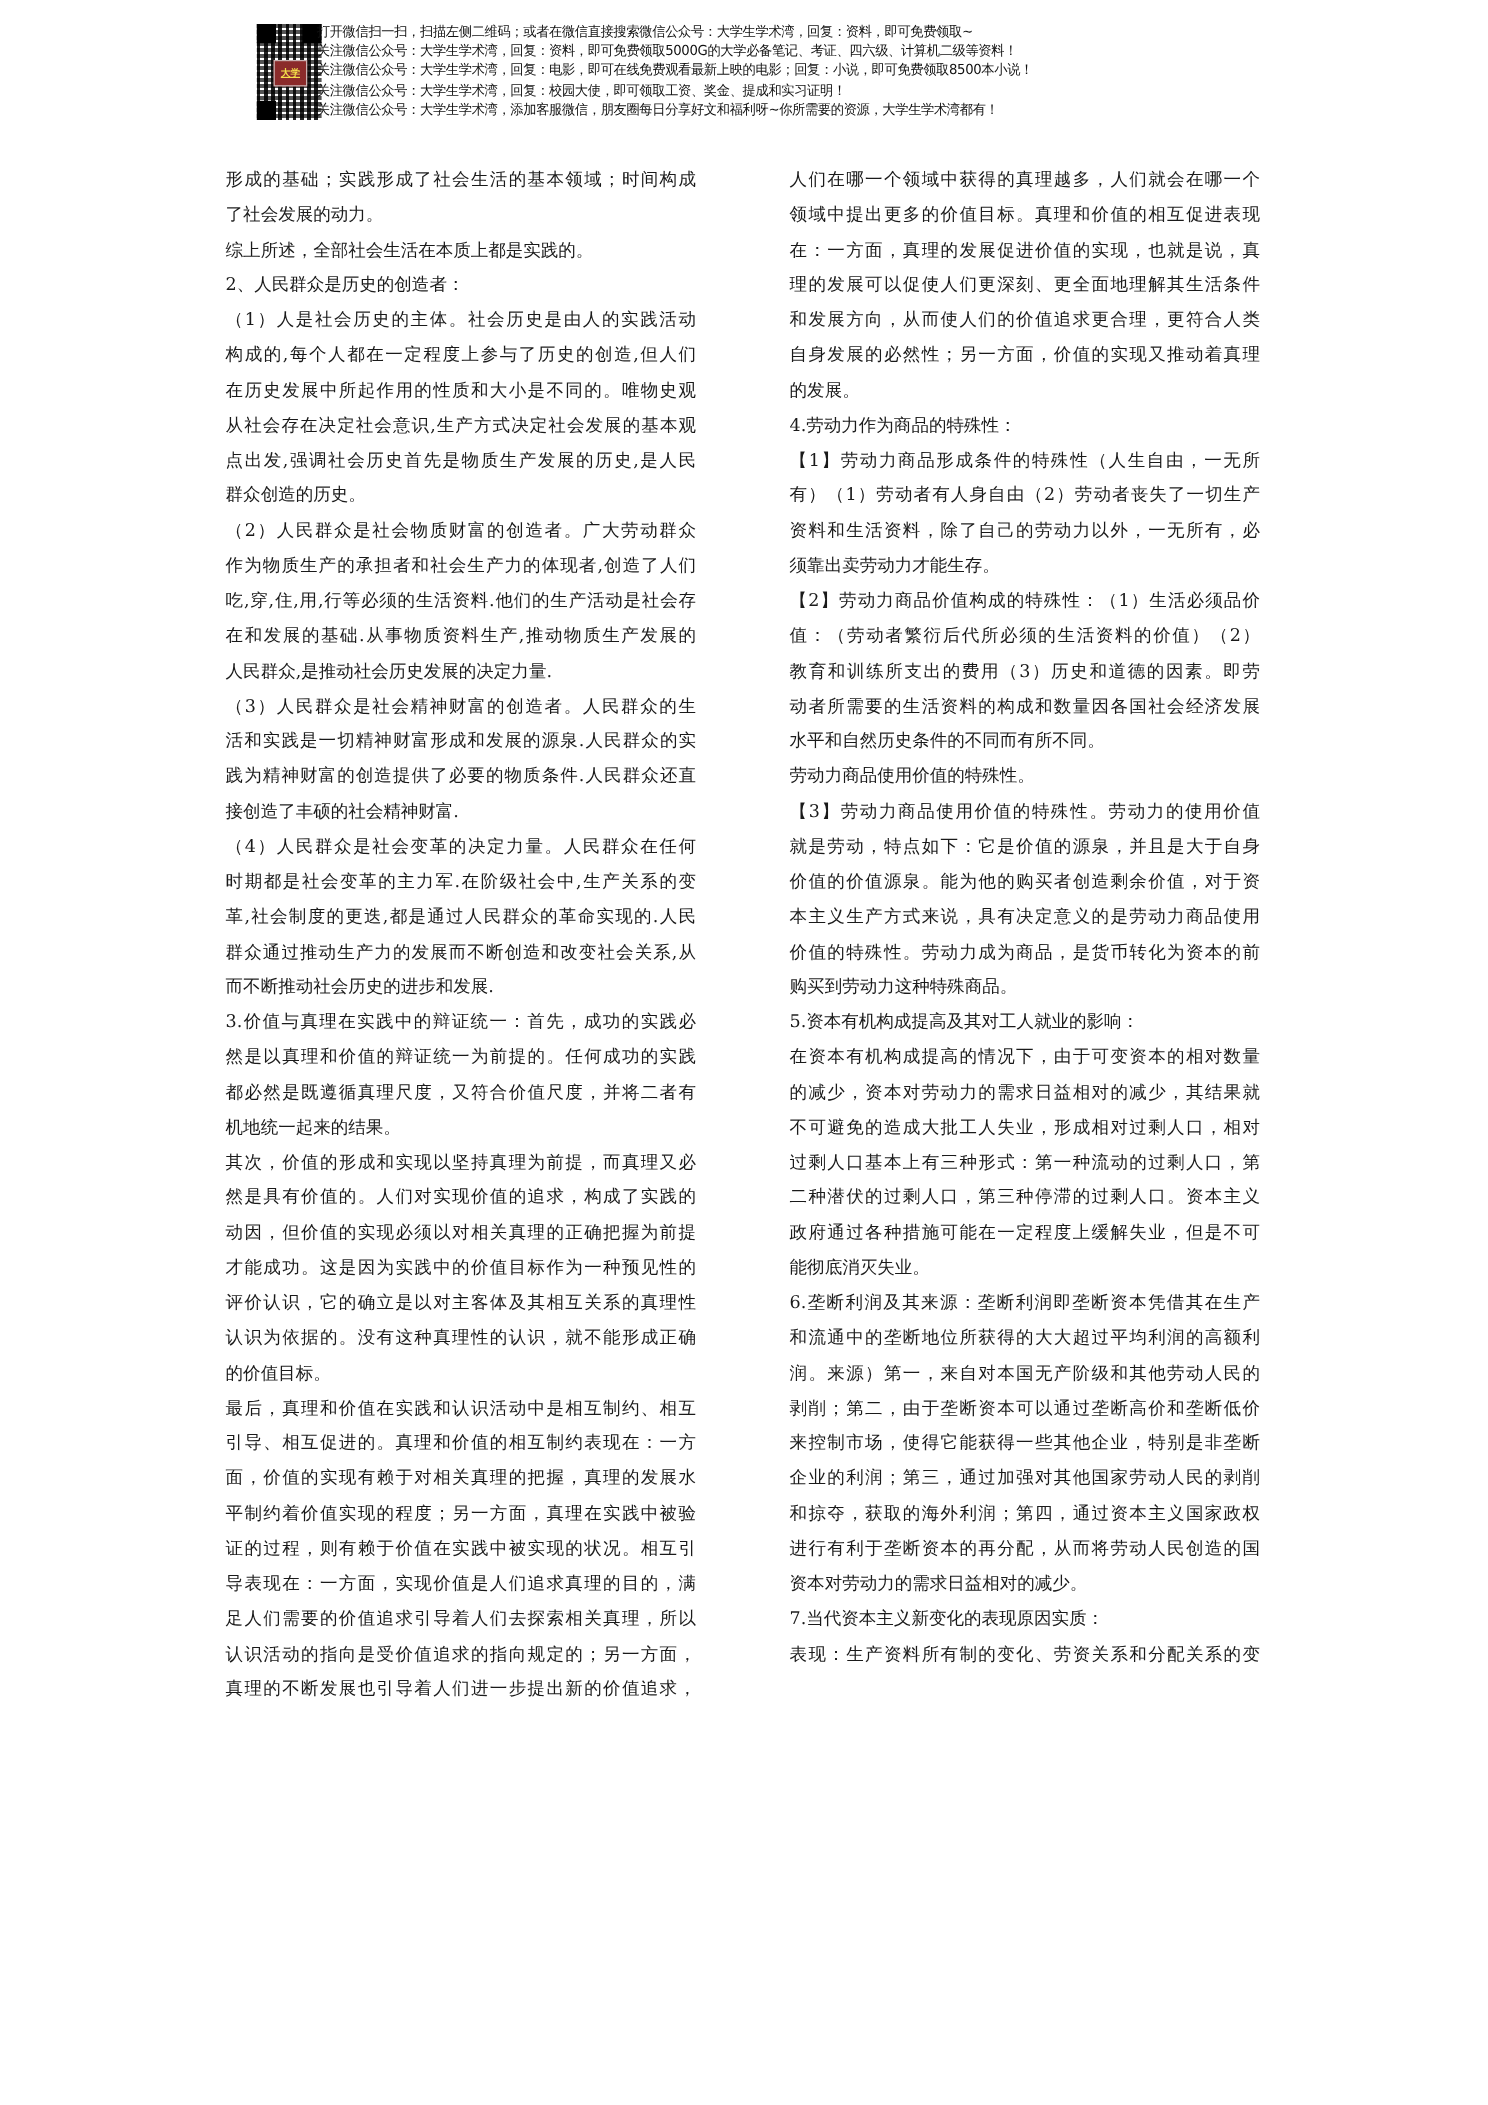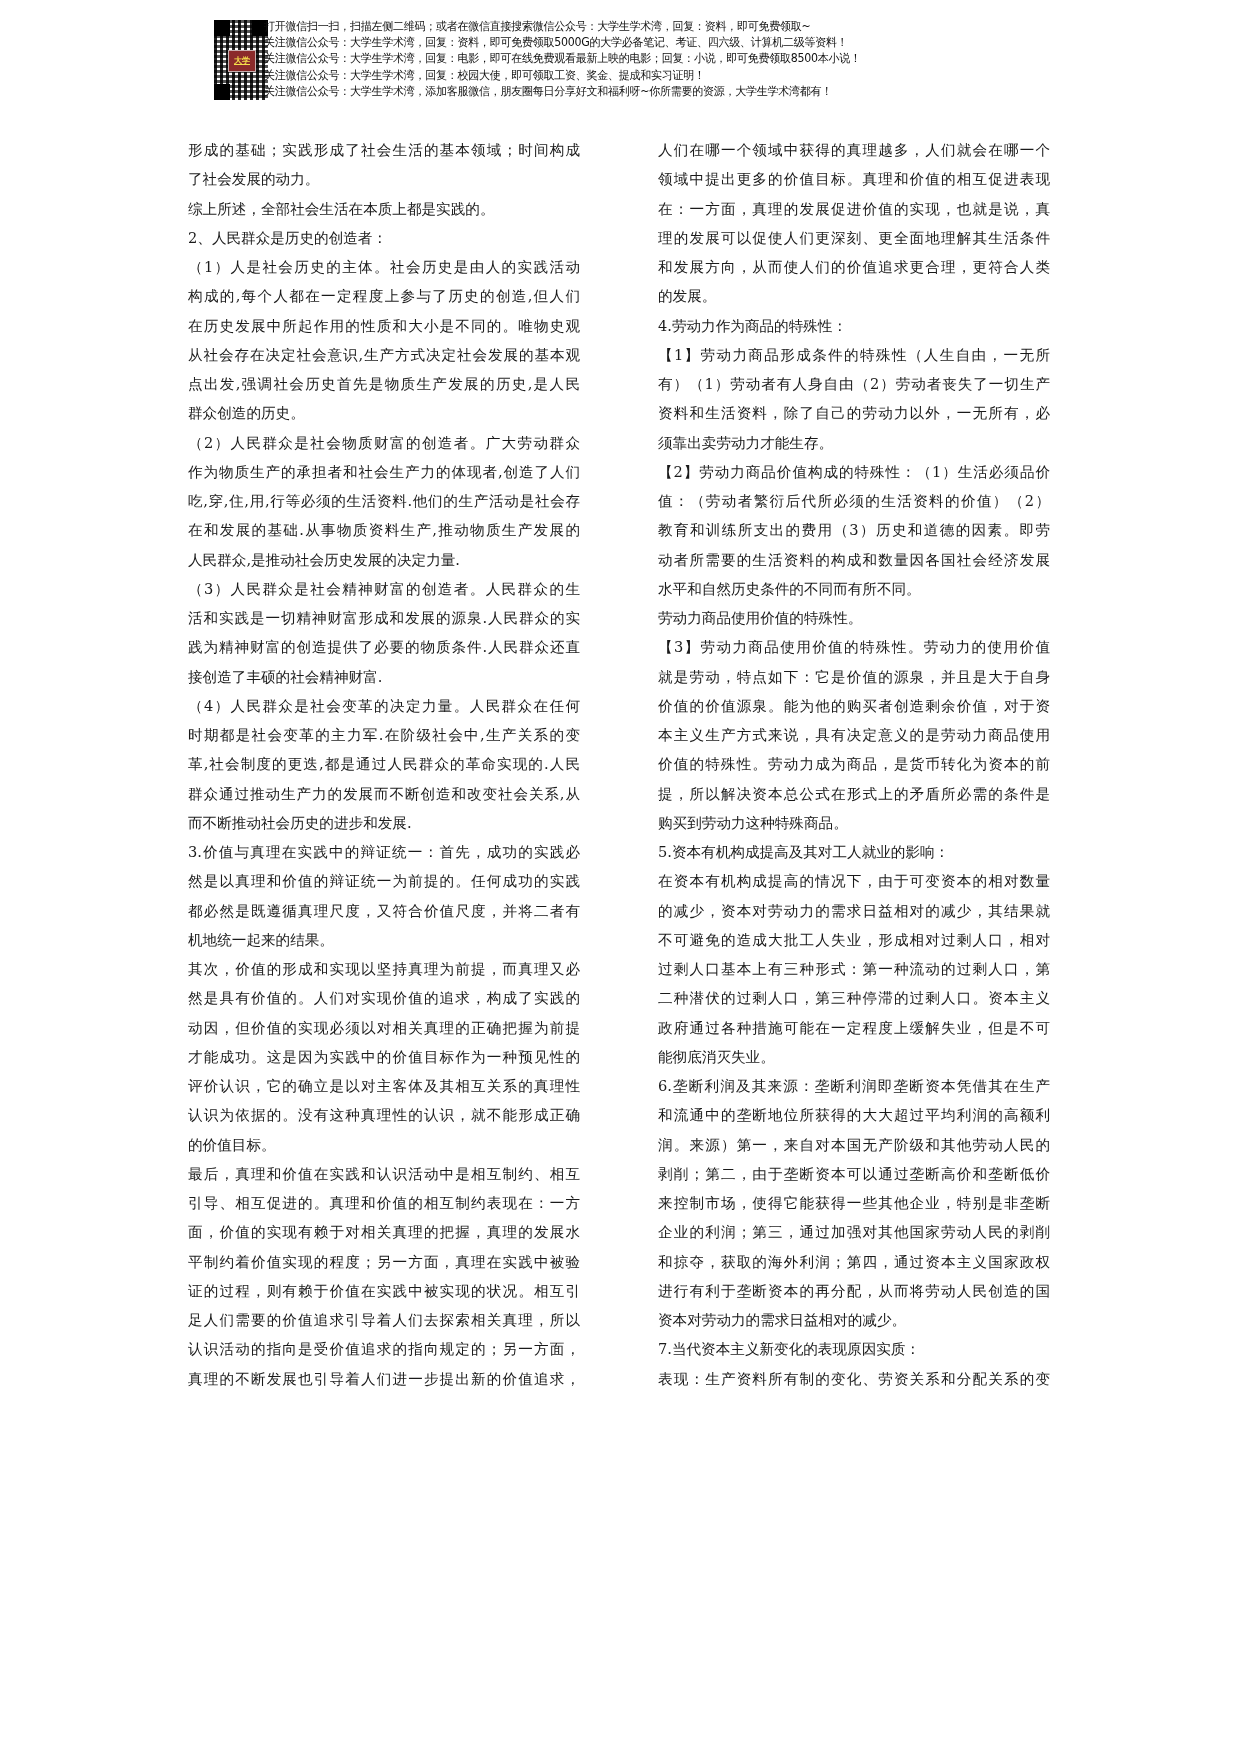--- a/index.html
+++ b/index.html
@@ -89,48 +89,49 @@
     <div class="line"><span>动因，但价值的实现必须以对相关真理的正确把握为前提</span></div>
     <div class="line"><span>才能成功。这是因为实践中的价值目标作为一种预见性的</span></div>
     <div class="line"><span>评价认识，它的确立是以对主客体及其相互关系的真理性</span></div>
     <div class="line"><span>认识为依据的。没有这种真理性的认识，就不能形成正确</span></div>
     <div class="line last"><span>的价值目标。</span></div>
     <div class="line"><span>最后，真理和价值在实践和认识活动中是相互制约、相互</span></div>
     <div class="line"><span>引导、相互促进的。真理和价值的相互制约表现在：一方</span></div>
     <div class="line"><span>面，价值的实现有赖于对相关真理的把握，真理的发展水</span></div>
     <div class="line"><span>平制约着价值实现的程度；另一方面，真理在实践中被验</span></div>
     <div class="line"><span>证的过程，则有赖于价值在实践中被实现的状况。相互引</span></div>
+    <div class="line"><span>导表现在：一方面，实现价值是人们追求真理的目的，满</span></div>
     <div class="line"><span>足人们需要的价值追求引导着人们去探索相关真理，所以</span></div>
     <div class="line"><span>认识活动的指向是受价值追求的指向规定的；另一方面，</span></div>
     <div class="line"><span>真理的不断发展也引导着人们进一步提出新的价值追求，</span></div>
   </div>
 <div class="col right" id="right-col">
     <div class="line"><span>人们在哪一个领域中获得的真理越多，人们就会在哪一个</span></div>
     <div class="line"><span>领域中提出更多的价值目标。真理和价值的相互促进表现</span></div>
     <div class="line"><span>在：一方面，真理的发展促进价值的实现，也就是说，真</span></div>
     <div class="line"><span>理的发展可以促使人们更深刻、更全面地理解其生活条件</span></div>
     <div class="line"><span>和发展方向，从而使人们的价值追求更合理，更符合人类</span></div>
+    <div class="line"><span>自身发展的必然性；另一方面，价值的实现又推动着真理</span></div>
     <div class="line last"><span>的发展。</span></div>
     <div class="line last"><span class="h">4.劳动力作为商品的特殊性：</span><span></span></div>
     <div class="line"><span>【1】劳动力商品形成条件的特殊性（人生自由，一无所</span></div>
     <div class="line"><span>有）（1）劳动者有人身自由（2）劳动者丧失了一切生产</span></div>
     <div class="line"><span>资料和生活资料，除了自己的劳动力以外，一无所有，必</span></div>
     <div class="line last"><span>须靠出卖劳动力才能生存。</span></div>
     <div class="line"><span>【2】劳动力商品价值构成的特殊性：（1）生活必须品价</span></div>
     <div class="line"><span>值：（劳动者繁衍后代所必须的生活资料的价值）（2）</span></div>
     <div class="line"><span>教育和训练所支出的费用（3）历史和道德的因素。即劳</span></div>
     <div class="line"><span>动者所需要的生活资料的构成和数量因各国社会经济发展</span></div>
     <div class="line last"><span>水平和自然历史条件的不同而有所不同。</span></div>
     <div class="line last"><span>劳动力商品使用价值的特殊性。</span></div>
     <div class="line"><span>【3】劳动力商品使用价值的特殊性。劳动力的使用价值</span></div>
     <div class="line"><span>就是劳动，特点如下：它是价值的源泉，并且是大于自身</span></div>
     <div class="line"><span>价值的价值源泉。能为他的购买者创造剩余价值，对于资</span></div>
     <div class="line"><span>本主义生产方式来说，具有决定意义的是劳动力商品使用</span></div>
     <div class="line"><span>价值的特殊性。劳动力成为商品，是货币转化为资本的前</span></div>
-    <div class="line"><span>提，所以解决资本总公式在形式上的矛盾所必需的条件是</span></div>
     <div class="line last"><span>购买到劳动力这种特殊商品。</span></div>
     <div class="line last"><span class="h">5.资本有机构成提高及其对工人就业的影响：</span><span></span></div>
     <div class="line"><span>在资本有机构成提高的情况下，由于可变资本的相对数量</span></div>
     <div class="line"><span>的减少，资本对劳动力的需求日益相对的减少，其结果就</span></div>
     <div class="line"><span>不可避免的造成大批工人失业，形成相对过剩人口，相对</span></div>
     <div class="line"><span>过剩人口基本上有三种形式：第一种流动的过剩人口，第</span></div>
     <div class="line"><span>二种潜伏的过剩人口，第三种停滞的过剩人口。资本主义</span></div>
     <div class="line"><span>政府通过各种措施可能在一定程度上缓解失业，但是不可</span></div>
     <div class="line last"><span>能彻底消灭失业。</span></div>
     <div class="line"><span class="h">6.垄断利润及其来源：</span><span>垄断利润即垄断资本凭借其在生产</span></div>

